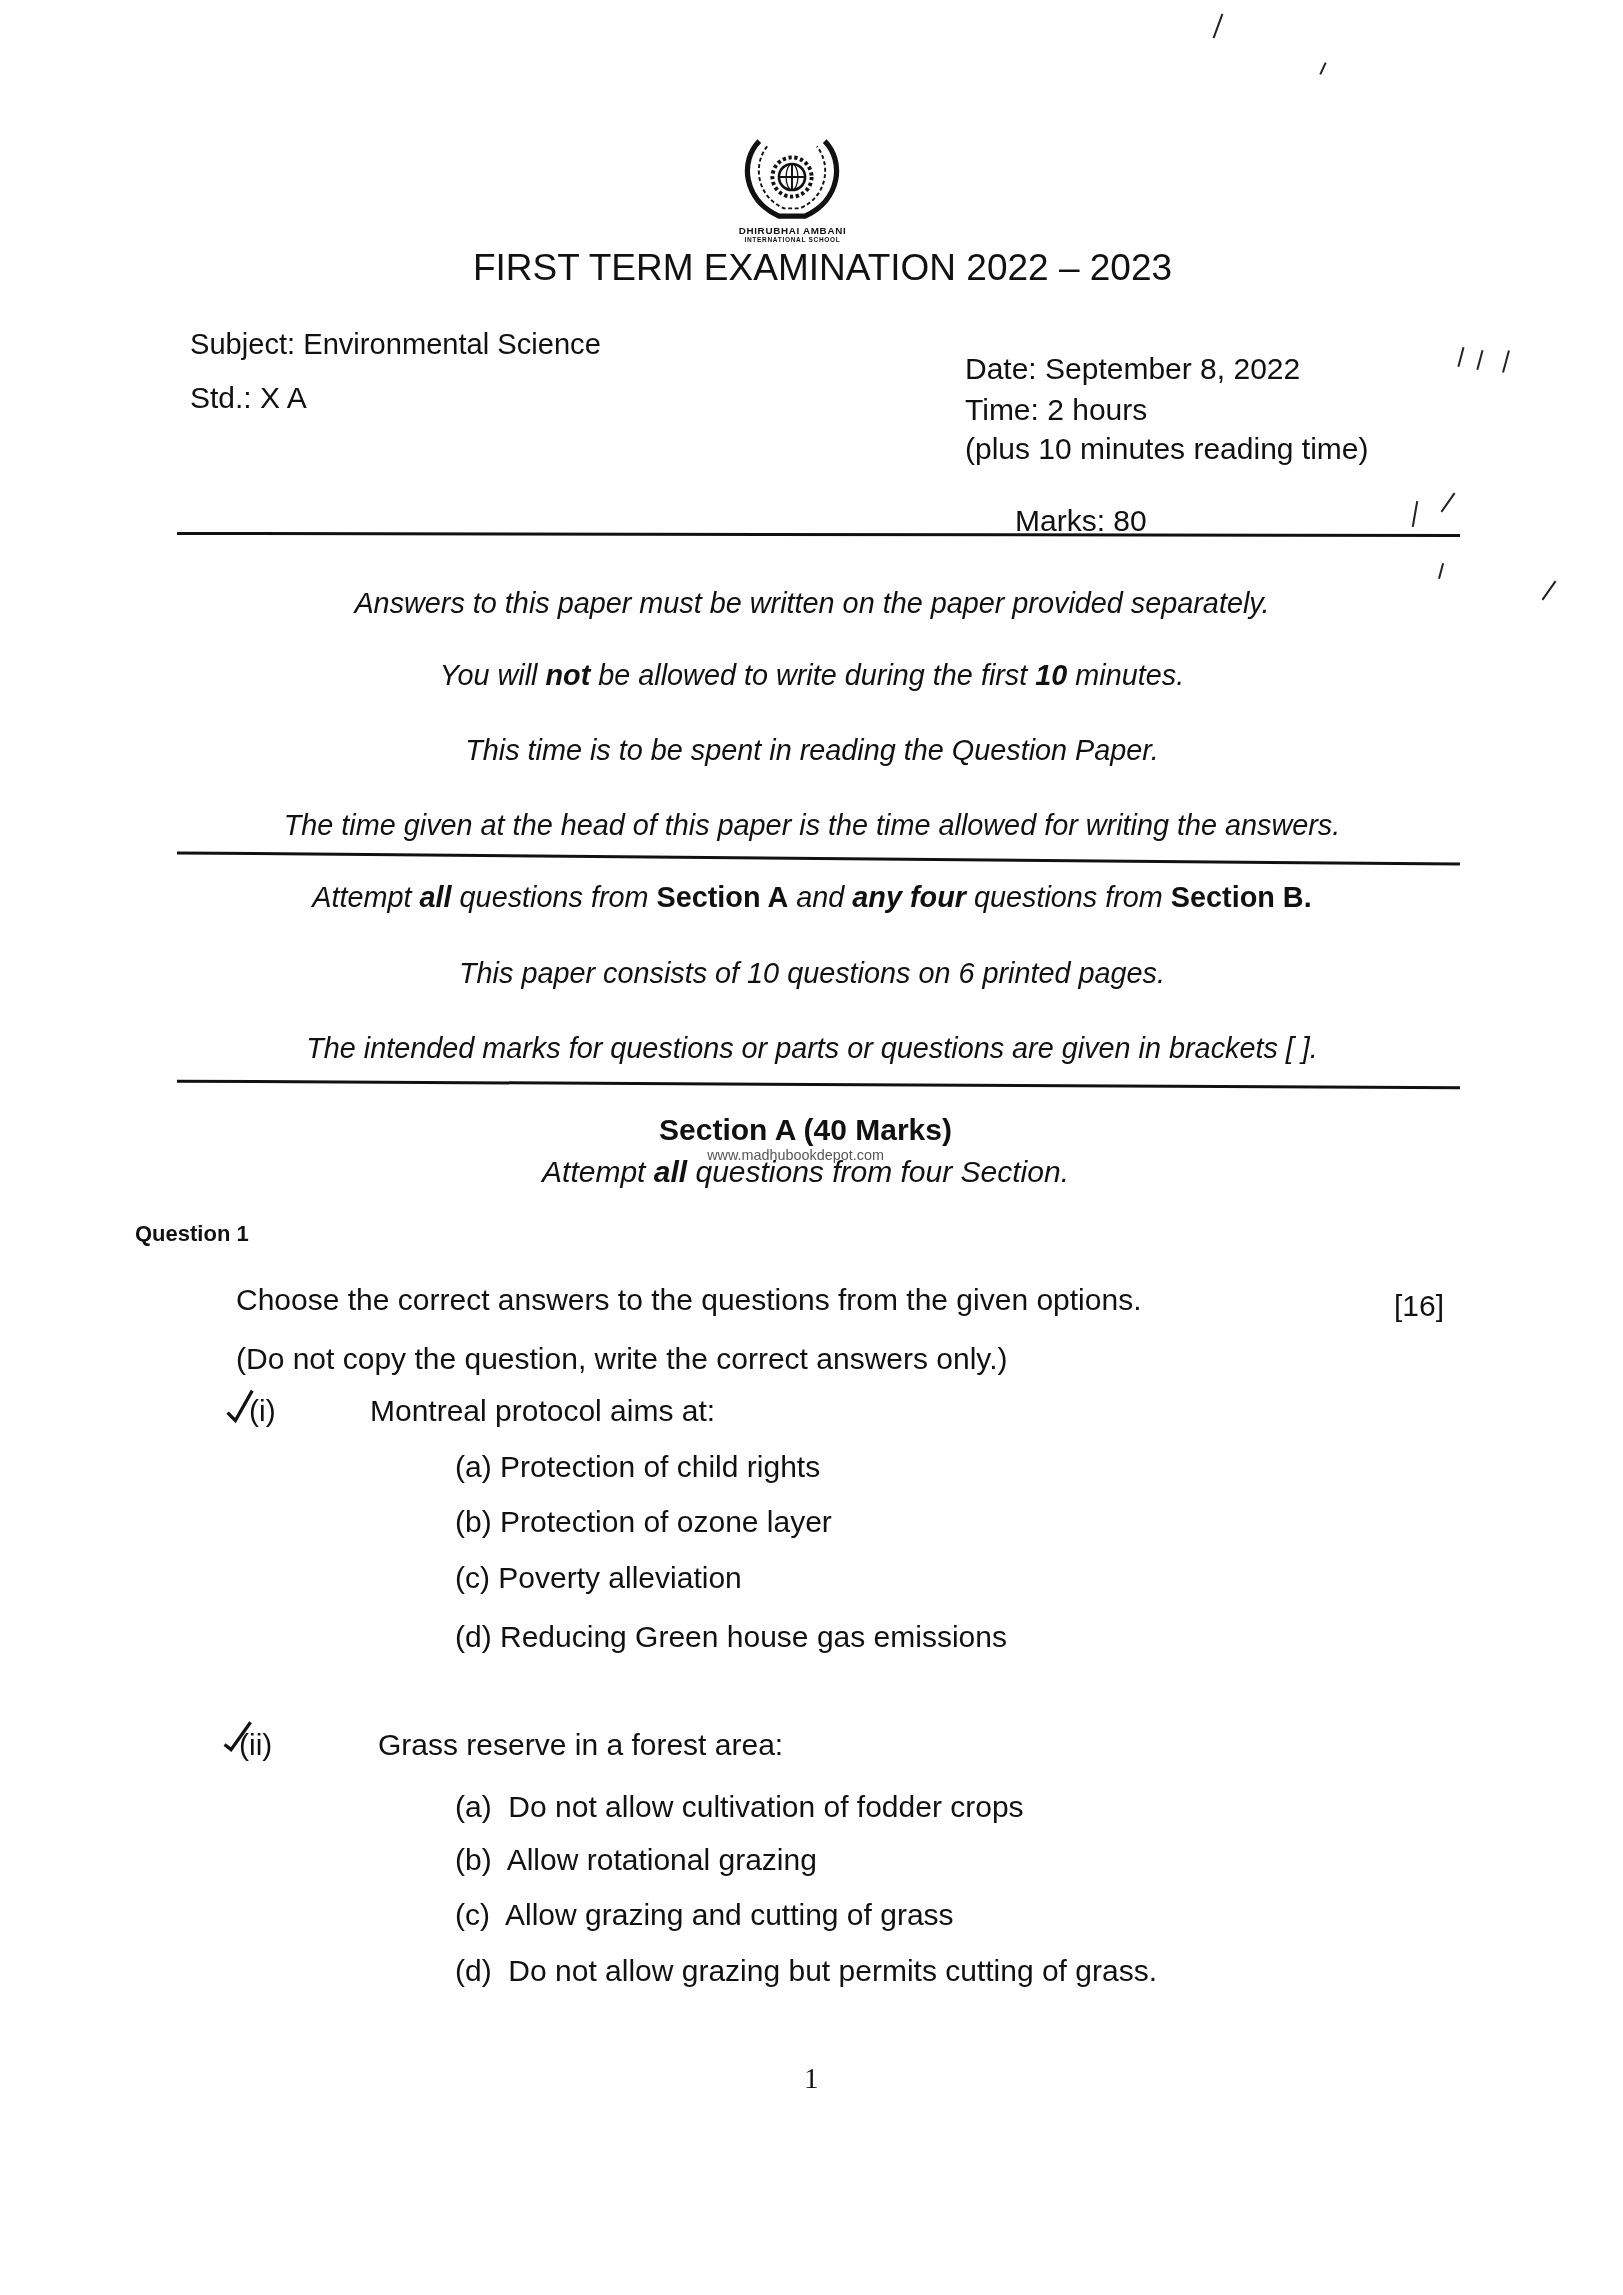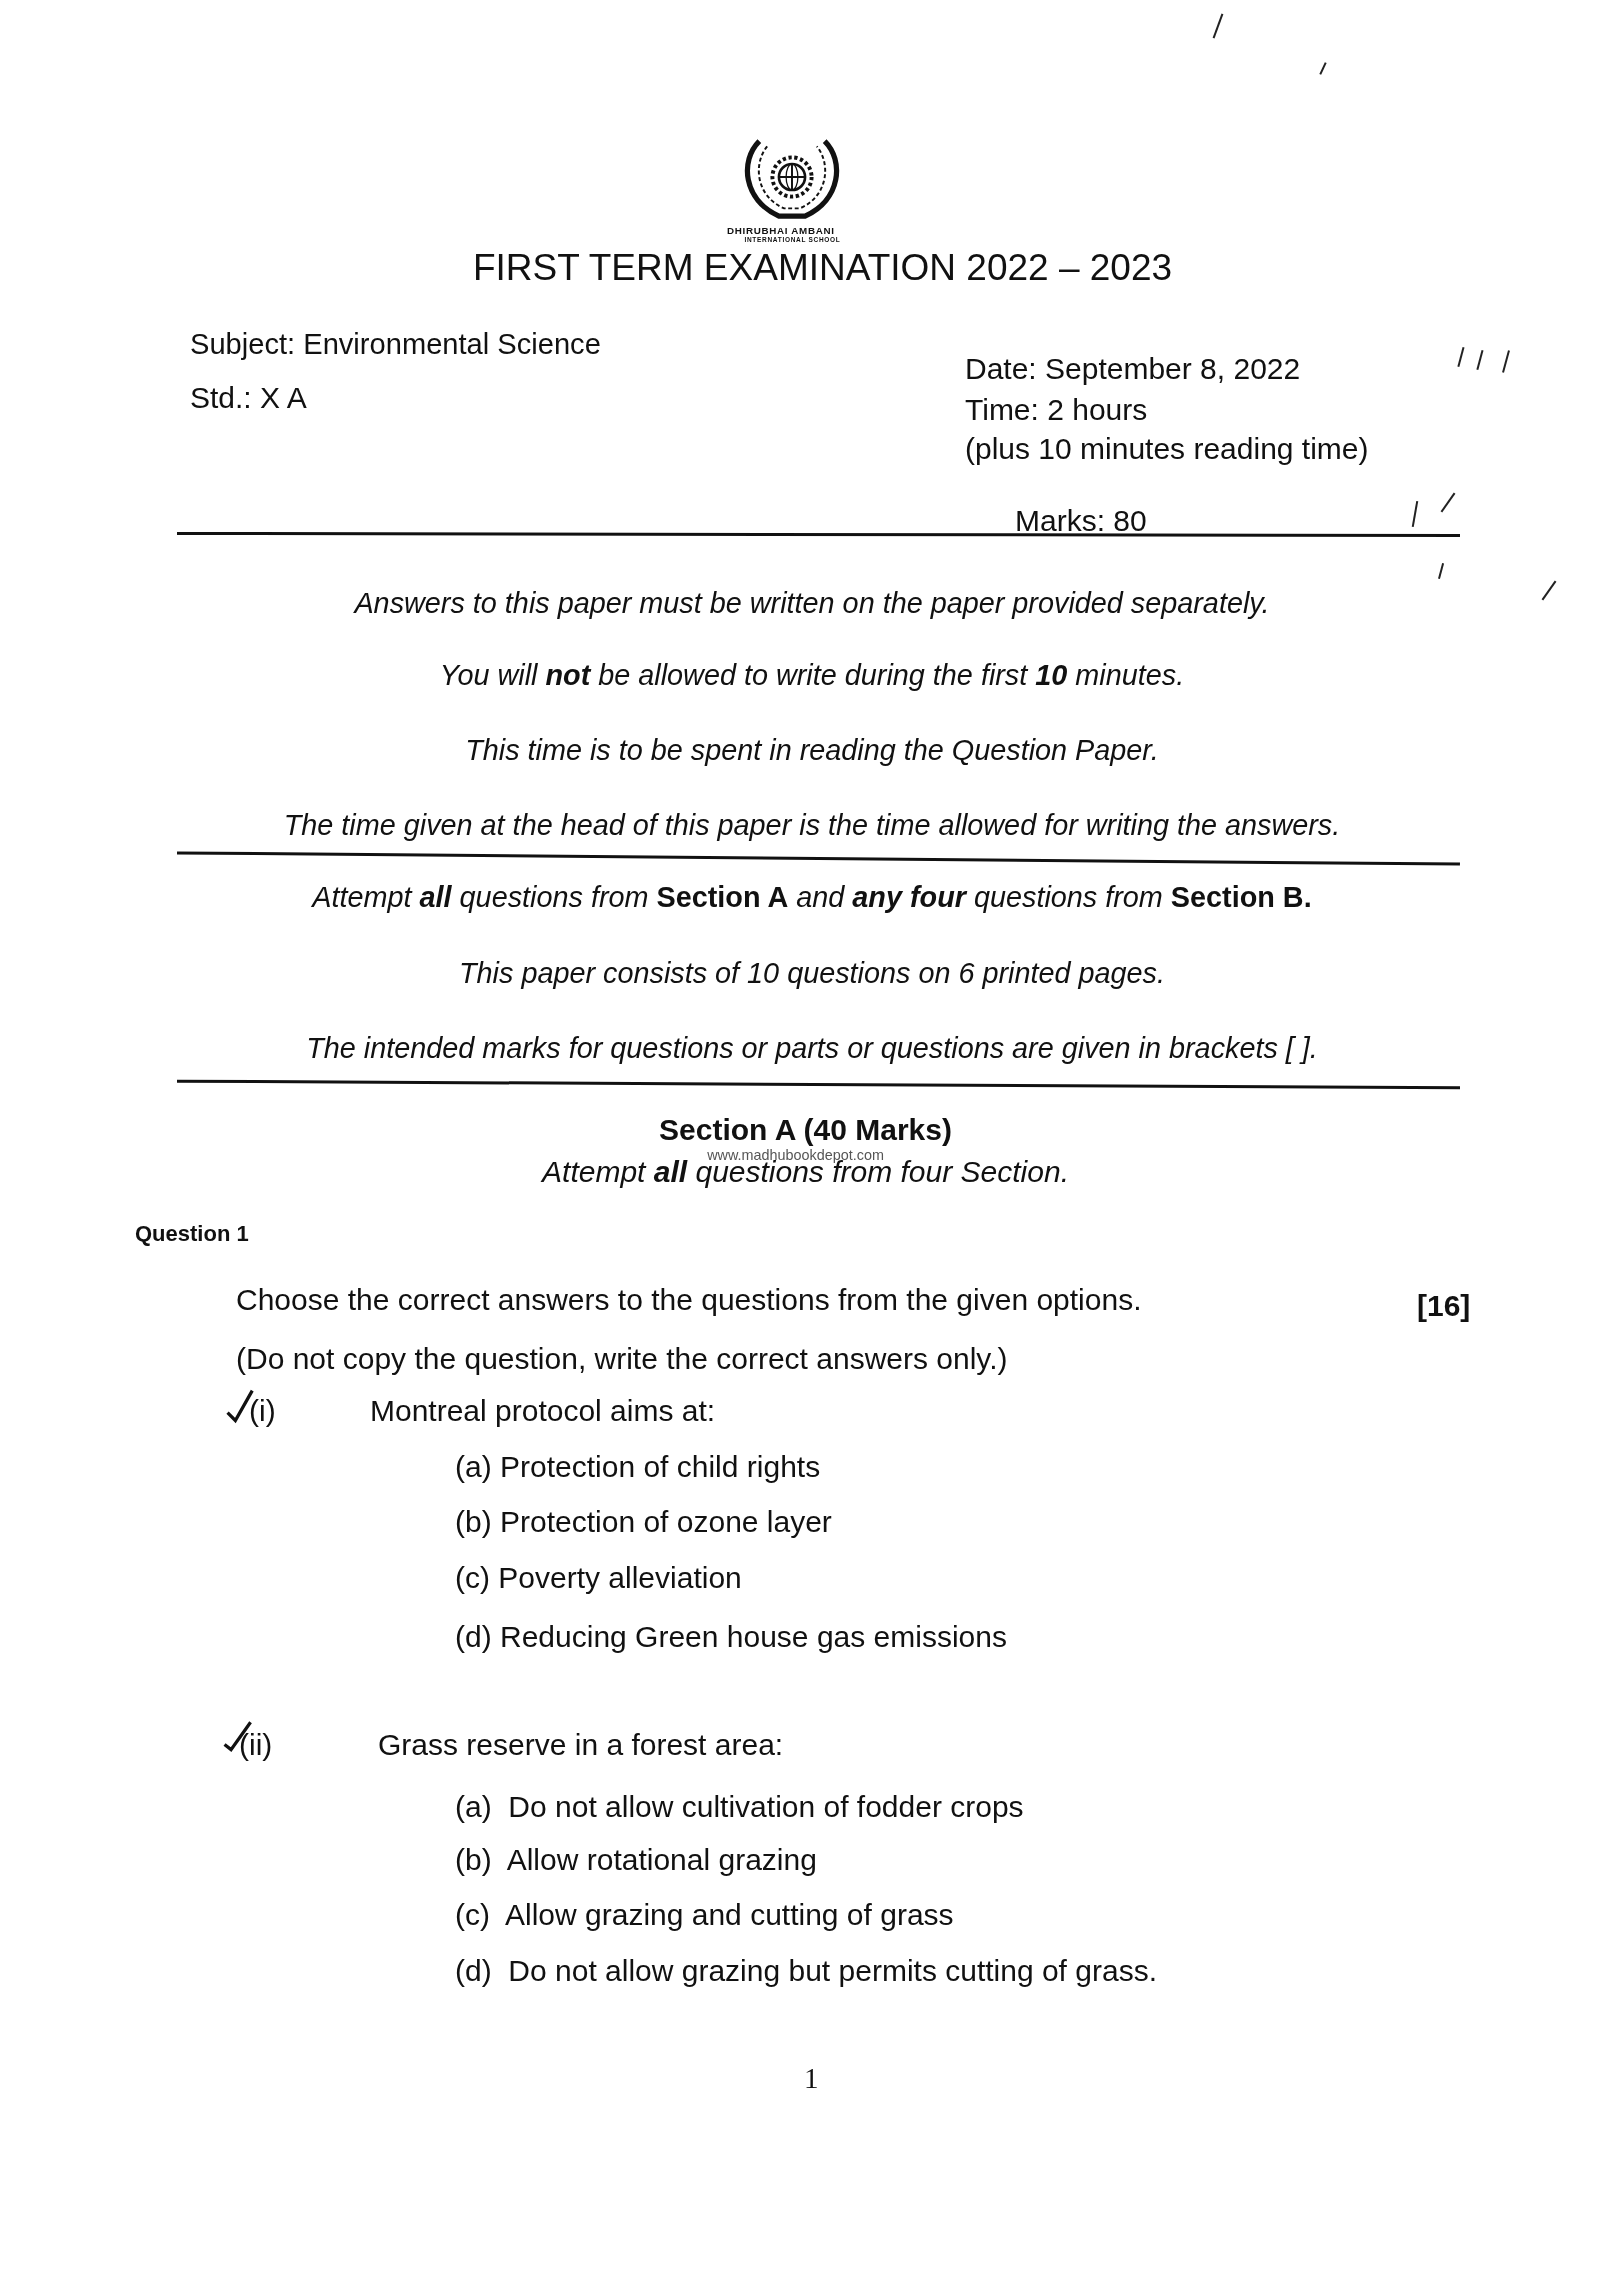--- a/index.html
+++ b/index.html
@@ -20,21 +20,21 @@
   <svg width="118" height="98" viewBox="0 0 180 150">
     <path d="M40 20 C10 50 15 110 70 135 L110 135 C165 110 170 50 140 20" fill="none" stroke="#111" stroke-width="8"></path>
     <path d="M52 28 C30 55 35 105 78 123 L102 123 C145 105 150 55 128 28" fill="none" stroke="#111" stroke-width="3" stroke-dasharray="6 4"></path>
     <circle cx="90" cy="75" r="30" fill="none" stroke="#111" stroke-width="6" stroke-dasharray="5 4"></circle>
     <circle cx="90" cy="75" r="20" fill="none" stroke="#111" stroke-width="4"></circle>
     <line x1="70" y1="75" x2="110" y2="75" stroke="#111" stroke-width="3"></line>
     <line x1="90" y1="55" x2="90" y2="95" stroke="#111" stroke-width="3"></line>
     <ellipse cx="90" cy="75" rx="9" ry="20" fill="none" stroke="#111" stroke-width="2"></ellipse>
   </svg>
 </div>
-<div class="abs" style="left:727px; top:225px; width:131px; font-size:9.8px; font-weight:bold; letter-spacing:0.7px;">DHIRUBHAI AMBANI</div>
+<div class="abs" style="left:727px; top:225px; width:131px; text-align:center; font-size:9.8px; font-weight:bold; letter-spacing:0.7px;">DHIRUBHAI AMBANI</div>
 <div class="abs" style="left:727px; top:236px; width:131px; text-align:center; font-size:6.5px; font-weight:bold; letter-spacing:0.7px;">INTERNATIONAL SCHOOL</div>
 
 <div class="abs" style="left:0; width:1624px; text-align:center; top:247px; font-size:37px; transform:translateX(10.5px);">FIRST TERM EXAMINATION 2022 – 2023</div>
 
 <div class="abs hdr" style="left:190px; top:327px; transform:scaleX(0.97); transform-origin:left;">Subject: Environmental Science</div>
 <div class="abs hdr" style="left:190px; top:381px;">Std.: X A</div>
 <div class="abs hdr" style="left:965px; top:337px;margin-top:15px;">Date: September 8, 2022</div>
 <div class="abs hdr" style="left:965px; top:393px;">Time: 2 hours</div>
 <div class="abs hdr" style="left:965px; top:432px;">(plus 10 minutes reading time)</div>
 <div class="abs hdr" style="left:1015px; top:504px;">Marks:  80</div>
@@ -56,21 +56,21 @@
 <div class="rule" style="left:177px; top:1083px; width:1283px; transform:rotate(0.3deg);"></div>
 
 <div class="abs" style="left:0; width:1624px; text-align:center; top:1113px; font-size:30px; font-weight:bold; transform:translateX(-6.5px);">Section A  (40 Marks)</div>
 <div class="abs" style="left:0; width:1624px; text-align:center; top:1147px; font-size:14.4px; color:#555; transform:translateX(-16.4px);">www.madhubookdepot.com</div>
 <div class="abs" style="left:0; width:1624px; text-align:center; top:1155px; font-size:30px; font-style:italic; transform:translateX(-6.5px);">
   <span>Attempt </span><b>all</b><span> questions from four Section.</span>
 </div>
 
 <div class="abs" style="left:135px; top:1221px; font-size:22px; font-weight:bold;">Question 1</div>
 <div class="abs body-text" style="left:236px; top:1283px;">Choose the correct answers to the questions from the given options.</div>
-<div class="abs" style="left:1394px; top:1289px; font-size:30px; font-weight:bold;margin-left:23px;">[16]</div>
+<div class="abs" style="left:1394px; top:1289px; font-size:30px; font-weight:normal;">[16]</div>
 <div class="abs body-text" style="left:236px; top:1342px;">(Do not copy the question, write the correct answers only.)</div>
 
 <div class="abs" style="left:226px; top:1388px;">
   <svg width="33" height="39" viewBox="0 0 50 60">
       <path d="M2 38 L14 50 L40 4" fill="none" stroke="#111" stroke-width="5"></path>
     </svg>
 </div>
 <div class="abs body-text" style="left:249px; top:1394px;">(i)</div>
 <div class="abs body-text" style="left:370px; top:1394px;">Montreal protocol aims at:</div>
 <div class="abs opt" style="left:419px; top:1450px;">(a) Protection of child rights</div>

